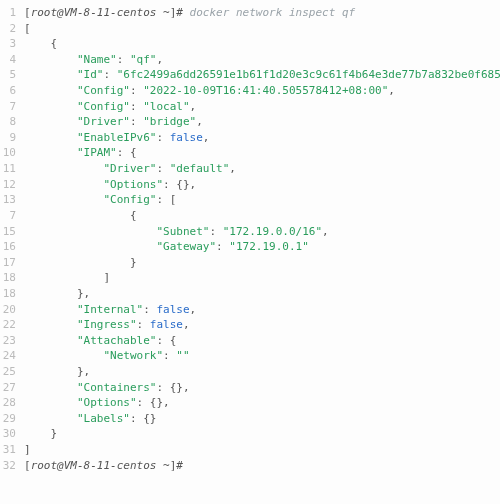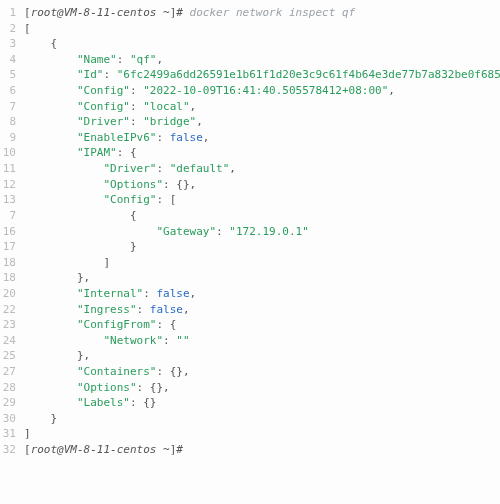--- a/index.html
+++ b/index.html
@@ -63,35 +63,36 @@
 <div class="line"><span class="lineno">10</span><span class="content">        <span class="key">"<span>IPAM</span>"</span><span class="punct">: {</span></span></div>
 
 <div class="line"><span class="lineno">11</span><span class="content">            <span class="key">"<span>Driver</span>"</span><span class="punct">: </span><span class="str">"<span>default</span>"</span><span class="punct">,</span></span></div>
 
 <div class="line"><span class="lineno">12</span><span class="content">            <span class="key">"<span>Options</span>"</span><span class="punct">: {},</span></span></div>
 
 <div class="line"><span class="lineno">13</span><span class="content">            <span class="key">"<span>Config</span>"</span><span class="punct">: [</span></span></div>
 
 <div class="line"><span class="lineno">7</span><span class="content">                <span class="punct">{</span></span></div>
 
+<div class="line"><span class="lineno">15</span><span class="content">                    <span class="key">"<span>Subnet</span>"</span><span class="punct">: </span><span class="str">"<span>172.19.0.0/16</span>"</span><span class="punct">,</span></span></div>
 
 <div class="line"><span class="lineno">16</span><span class="content">                    <span class="key">"<span>Gateway</span>"</span><span class="punct">: </span><span class="str">"<span>172.19.0.1</span>"</span></span></div>
 
 <div class="line"><span class="lineno">17</span><span class="content">                <span class="punct">}</span></span></div>
 
 <div class="line"><span class="lineno">18</span><span class="content">            <span class="punct">]</span></span></div>
 
 <div class="line"><span class="lineno">18</span><span class="content">        <span class="punct">},</span></span></div>
 
 <div class="line"><span class="lineno">20</span><span class="content">        <span class="key">"<span>Internal</span>"</span><span class="punct">: </span><span class="bool">false</span><span class="punct">,</span></span></div>
 
 
 <div class="line"><span class="lineno">22</span><span class="content">        <span class="key">"<span>Ingress</span>"</span><span class="punct">: </span><span class="bool">false</span><span class="punct">,</span></span></div>
 
-<div class="line"><span class="lineno">23</span><span class="content">        <span class="key">"<span>ConfigFrom</span>"</span><span class="punct">: {</span></span></div>
+<div class="line"><span class="lineno">23</span><span class="content">        <span class="key">"<span>Attachable</span>"</span><span class="punct">: {</span></span></div>
 
 <div class="line"><span class="lineno">24</span><span class="content">            <span class="key">"<span>Network</span>"</span><span class="punct">: </span><span class="str">"<span></span>"</span></span></div>
 
 <div class="line"><span class="lineno">25</span><span class="content">        <span class="punct">},</span></span></div>
 
 
 <div class="line"><span class="lineno">27</span><span class="content">        <span class="key">"<span>Containers</span>"</span><span class="punct">: {},</span></span></div>
 
 <div class="line"><span class="lineno">28</span><span class="content">        <span class="key">"<span>Options</span>"</span><span class="punct">: {},</span></span></div>
 

